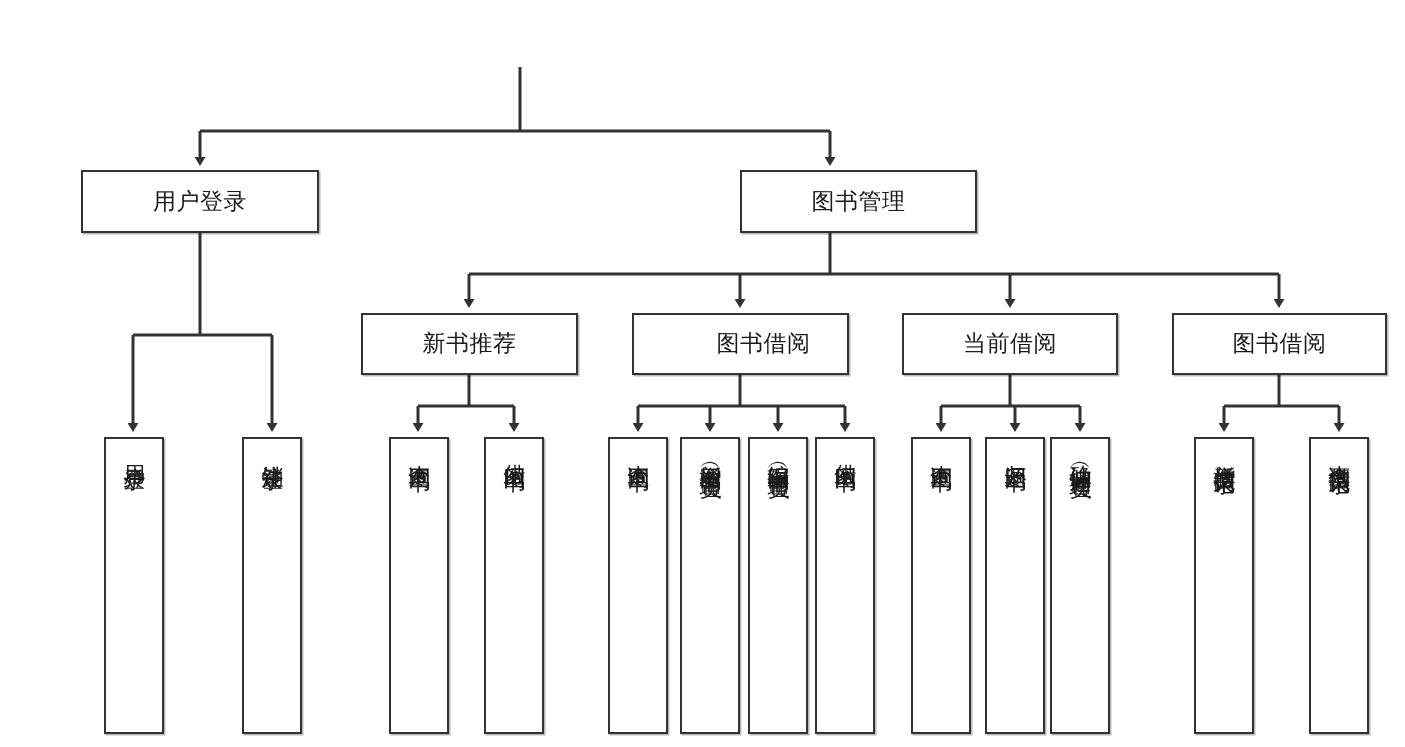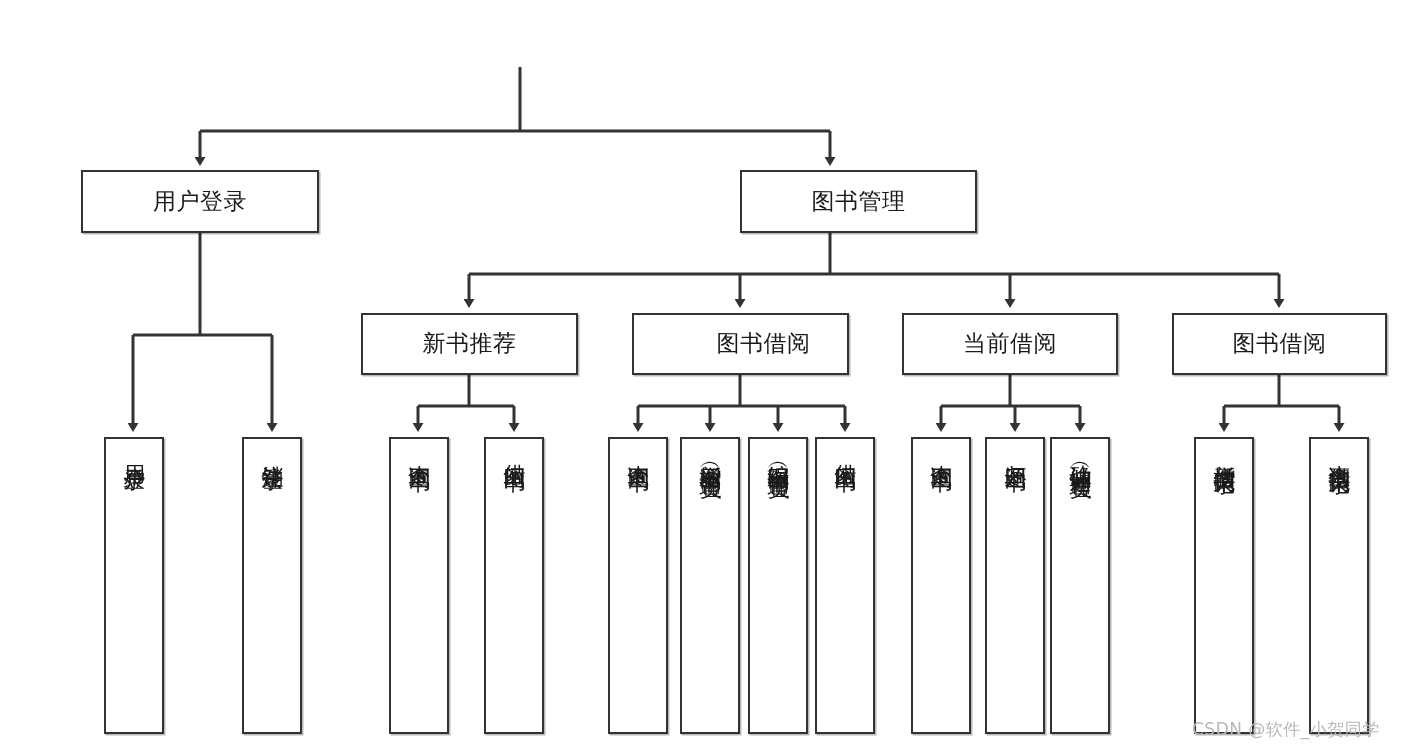--- a/index.html
+++ b/index.html
@@ -188,15 +188,14 @@
   <div class="node vertical" style="left:1050px; top:437px; width:60px; height:297px;">
     <span class="vtext">确认归还（管理员）</span>
   </div>
   <div class="node vertical" style="left:1194px; top:437px; width:60px; height:297px;">
     <span class="vtext">新增借阅记录</span>
   </div>
   <div class="node vertical" style="left:1309px; top:437px; width:60px; height:297px;">
     <span class="vtext">查询借阅记录</span>
   </div>
 
-  <div class="watermark" style="left:1192px; top:718px;">CSDN @软件_小贺同学</div>
 
 </div>
 
 </body></html>

